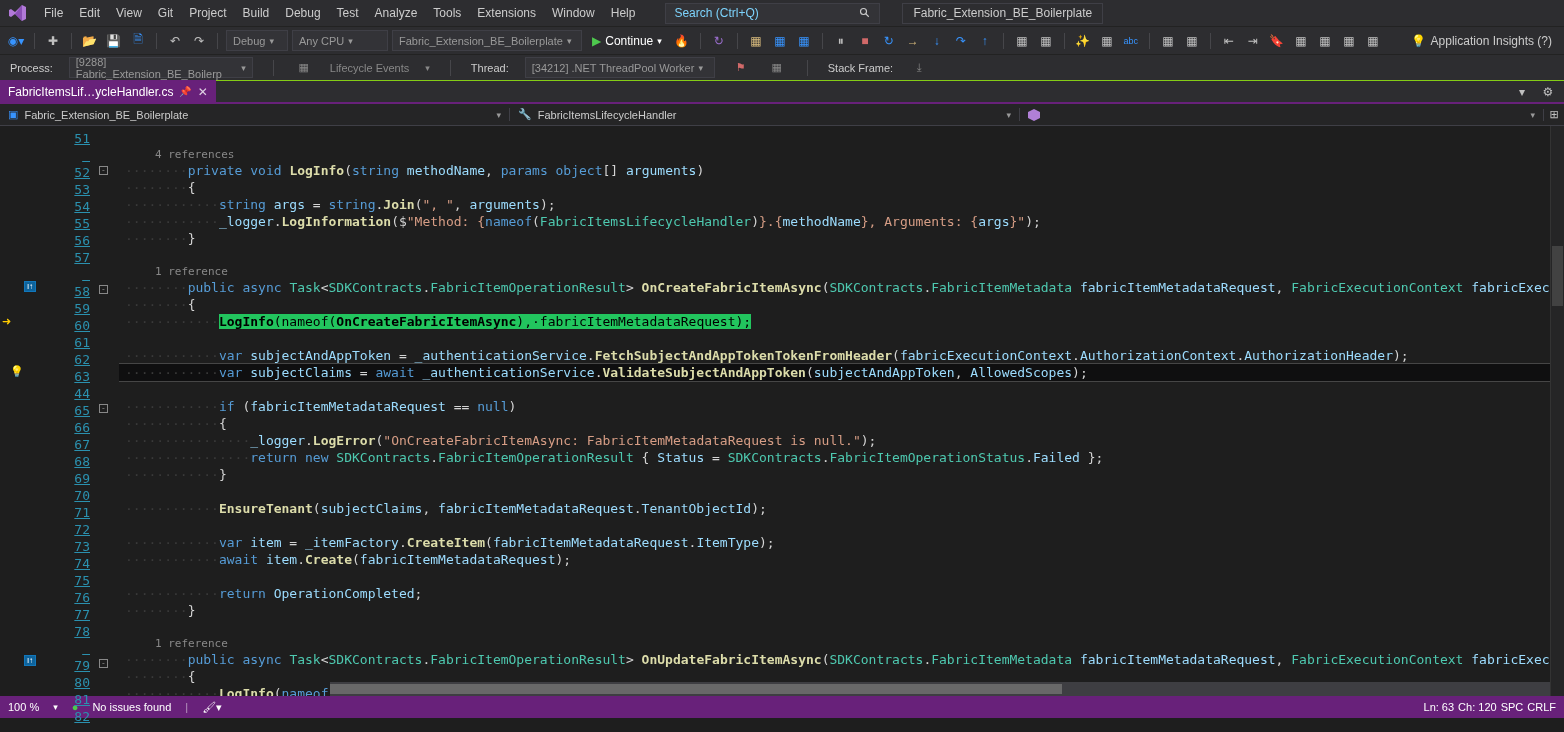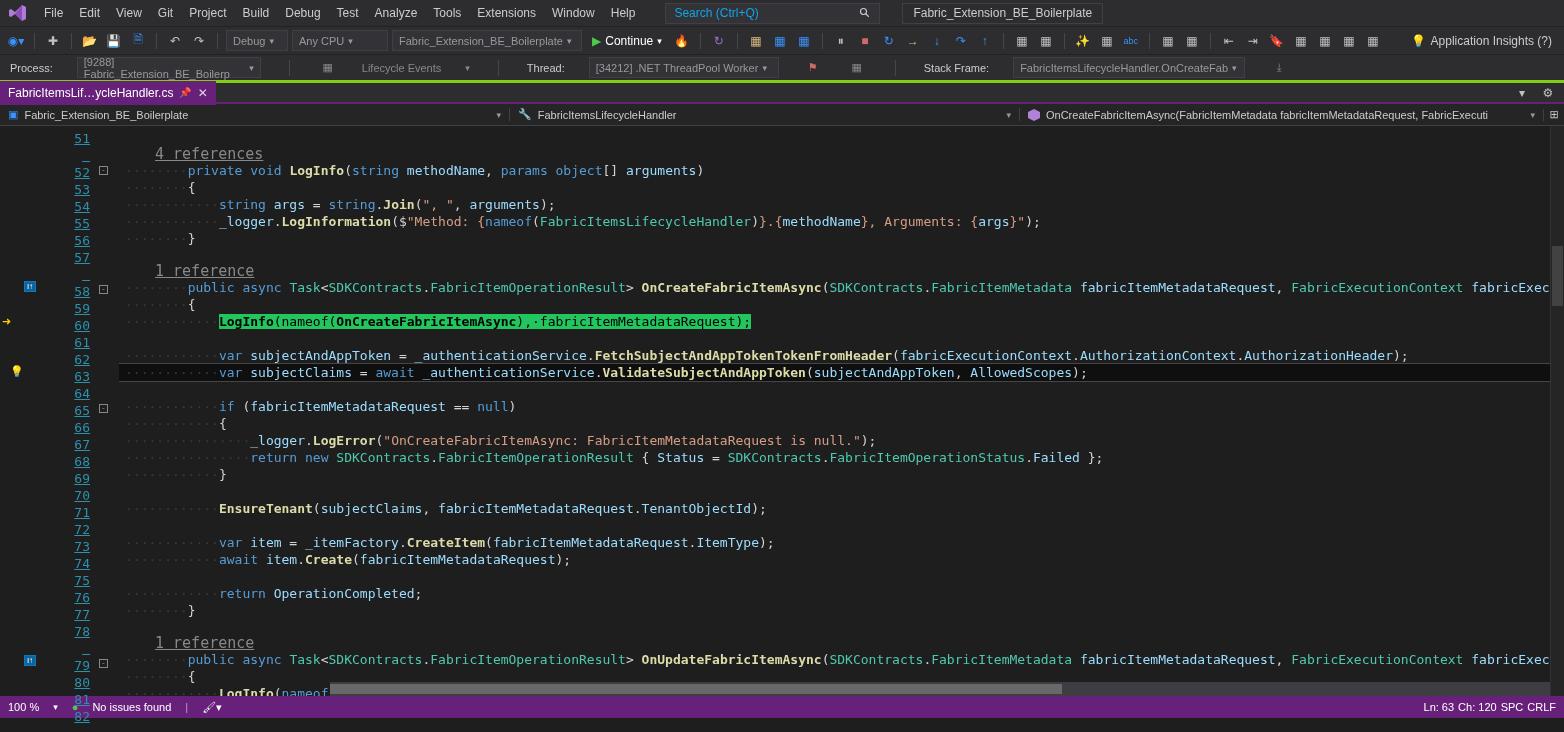--- a/index.html
+++ b/index.html
@@ -2,46 +2,46 @@
 <html><head>
 <meta charset="utf-8">
 <style>
 * { margin:0; padding:0; box-sizing:border-box; }
 html, body { width:1564px; height:732px; overflow:hidden; }
 body { background:#1e1e1e; color:#ccc; font-family:"Segoe UI",sans-serif; font-size:12px; }
 .row { display:flex; align-items:center; }
 .menubar { height:26px; background:#2d2d30; display:flex; align-items:center; padding:0 6px; gap:2px; }
 .vslogo { width:20px; height:20px; margin:0 6px 0 2px; }
 .menu-item { padding:3px 8px; color:#ccc; cursor:pointer; }
-.search-box { margin-left:20px; background:#333337; width:215px; height:21px; display:flex; align-items:center; padding:0 8px; color:#0ea5e9; border:1px solid #3f3f46; }
+.search-box { margin-left:20px; background:#333337; width:215px; height:21px; display:flex; align-items:center; padding:0 8px; color:#7dd3fc; border:1px solid #3f3f46; }
 .search-box span.icon { margin-left:auto; color:#999; }
 .titlecap { margin-left:20px; background:#2d2d30; height:21px; padding:2px 10px; color:#ccc; border:1px solid #3f3f46; }
 .toolbar { height:28px; background:#2d2d30; border-top:1px solid #222; display:flex; align-items:center; padding:0 6px; gap:4px; }
 .tbtn { width:20px; height:20px; display:flex; align-items:center; justify-content:center; color:#c0c0c0; cursor:pointer; }
 .tsep { width:1px; height:16px; background:#46464a; margin:0 4px; }
 .ddl { background:#333337; border:1px solid #3f3f46; height:21px; display:flex; align-items:center; padding:0 6px; color:#999; font-size:11px; cursor:pointer; }
 .ddl::after { content:"▾"; margin-left:4px; font-size:9px; color:#999; }
 .runbtn { display:flex; align-items:center; gap:4px; color:#fff; padding:0 6px; height:22px; cursor:pointer; }
 .runbtn .play { color:#4ec94e; }
-.processbar { height:26px; background:#2d2d30; border-top:1px solid #222; display:flex; align-items:center; padding:8px 10px; gap:24px; font-size:11px; color:#ccc; }
+.processbar { height:26px; background:#2d2d30; border-top:1px solid #222; display:flex; align-items:center; padding:8px 10px; gap:16px; font-size:11px; color:#ccc; }
 .processbar .label { color:#ccc; }
-.docktabs { height:24px; background:#2d2d30; border-top:3px solid #84cc16; display:flex; align-items:center; border-bottom:2px solid #68217a; }
+.docktabs { height:24px; background:#2d2d30; border-top:1px solid #84cc16; display:flex; align-items:center; border-bottom:2px solid #68217a; }
 .doctab { background:#68217a; color:#fff; height:24px; display:flex; align-items:center; padding:0 8px; font-size:12px; gap:6px; }
 .doctab .x { opacity:.8; }
 .navdrop { height:22px; background:#252526; border-bottom:1px solid #3f3f46; display:flex; align-items:center; font-size:11px; color:#ccc; }
 .navdrop .nd { flex:1; display:flex; align-items:center; gap:6px; padding:0 8px; border-right:1px solid #3f3f46; }
 .navdrop .nd:last-child { border-right:none; }
 .navdrop .nd::after { content:"▾"; margin-left:auto; font-size:9px; color:#999; }
 .editor { position:relative; height:570px; background:#1e1e1e; display:flex; }
 .gutter { width:100px; background:#1e1e1e; text-align:right; color:#2b91af; font-family:Consolas,monospace; font-size:13px; line-height:17px; padding-top:4px; border-right:none; }
 .gutter .ln { padding-right:28px; position:relative;text-decoration:underline; }
 .fold { position:absolute; right:10px; top:2px; width:9px; height:9px; border:1px solid #888; font-size:8px; line-height:7px; text-align:center; color:#888; cursor:pointer; }
 .code { flex:1; font-family:Consolas,monospace; font-size:13px; line-height:17px; padding-top:4px; white-space:pre; overflow:hidden; border-left:1px dotted transparent; }
 .code .line { height:17px; padding-left:6px; }
-.code .ref { color:#888; font-size:15px; height:15px; line-height:15px; padding-left:36px;text-decoration:underline; }
+.code .ref { color:#888; font-size:11px; height:15px; line-height:15px; padding-left:36px; }
 .hl-line { background:#0f0f10; outline:1px solid #464646; }
 .hl-yellow { background:#22c55e; color:#000 !important; }
 .hl-yellow * { color:#000 !important; }
 .k { color:#569cd6; }
 .t { color:#4ec9b0; }
 .m { color:#dcdcaa;font-weight:bold; }
 .s { color:#d69d85; }
 .v { color:#9cdcfe; }
 .p { color:#d4d4d4; }
 .markercol { width:18px; background:#1e1e1e; }
@@ -172,23 +172,20 @@
   <span style="color:#888;font-size:9px">▾</span>
   <span class="tsep"></span>
   <span class="label">Thread:</span>
   <div class="ddl" style="width:190px">
       <span>[34212] .NET ThreadPool Worker</span>
     </div>
   <span class="tbtn" style="color:#d16969">⚑</span>
   <span class="tbtn" style="color:#888">▦</span>
   <span class="tsep"></span>
   <span class="label">Stack Frame:</span>
-  <div class="ddl" style="width:232px">
-      <span>FabricItemsLifecycleHandler.OnCreateFab</span>
-    </div>
   <span class="tbtn" style="color:#888">⤓</span>
 </div>
 
 <div class="docktabs">
   <div class="doctab">
     <span>FabricItemsLif…ycleHandler.cs</span>
     <span style="font-size:10px">📌</span>
     <span class="x">✕</span>
   </div>
   <div style="margin-left:auto;display:flex;gap:6px;padding-right:6px;color:#ccc">
@@ -205,21 +202,20 @@
   <div class="nd" style="max-width:510px">
     <span style="color:#d7ba7d">🔧</span>
     <span>FabricItemsLifecycleHandler</span>
   </div>
   <div class="nd">
     <span class="cube-icon">
         <svg viewBox="0 0 12 12">
           <path fill="#b180d7" d="M6 0l6 3v6l-6 3-6-3V3z"></path>
         </svg>
       </span>
-    <span>OnCreateFabricItemAsync(FabricItemMetadata fabricItemMetadataRequest, FabricExecuti</span>
   </div>
   <span class="tbtn" style="padding:0 4px">⊞</span>
 </div>
 
 <div class="editor">
   <div class="markercol" id="markercol">
       <div class="marker"></div>
       <div class="marker"></div>
       <div class="marker"></div>
       <div class="marker"></div>
@@ -272,21 +268,21 @@
       <div class="ln">55</div>
       <div class="ln">56</div>
       <div class="ln">57</div>
       <div class="ln">&nbsp;</div>
       <div class="ln">58<div class="fold">-</div></div>
       <div class="ln">59</div>
       <div class="ln">60</div>
       <div class="ln">61</div>
       <div class="ln">62</div>
       <div class="ln">63</div>
-      <div class="ln">64</div>
+      <div class="ln">44</div>
       <div class="ln">65<div class="fold">-</div></div>
       <div class="ln">66</div>
       <div class="ln">67</div>
       <div class="ln">68</div>
       <div class="ln">69</div>
       <div class="ln">70</div>
       <div class="ln">71</div>
       <div class="ln">72</div>
       <div class="ln">73</div>
       <div class="ln">74</div>

